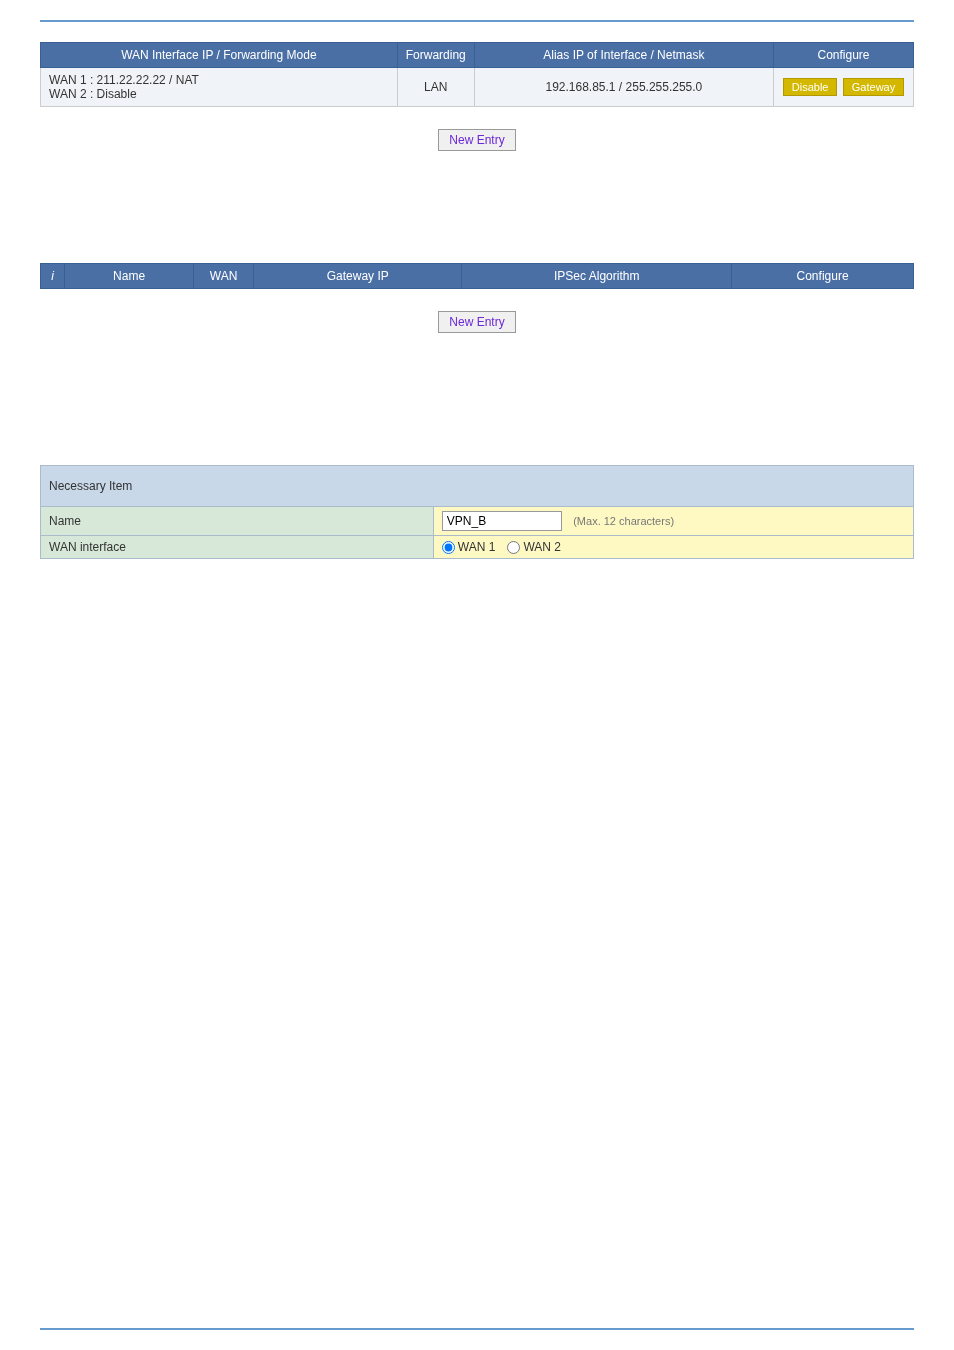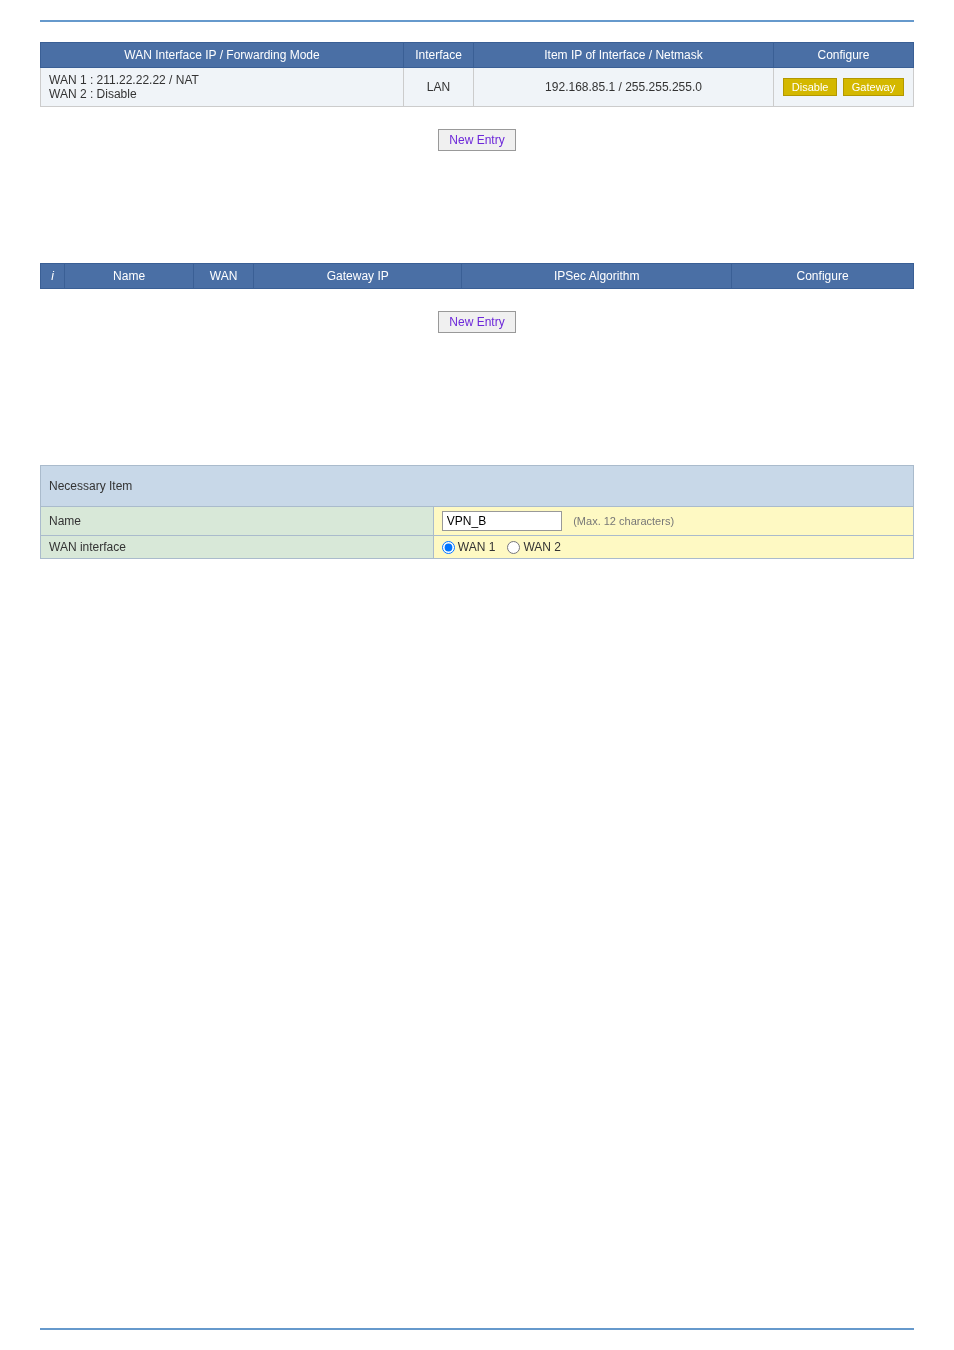--- a/index.html
+++ b/index.html
@@ -162,22 +162,22 @@
 <body>
 
 <div class="page-wrapper">
   <hr class="top-divider">
 
   <div class="section">
     <table class="data-table">
       <thead>
         <tr>
           <th>WAN Interface IP / Forwarding Mode</th>
-          <th style="width:70px;">Interface</th>
-          <th>Item IP of Interface / Netmask</th>
+          <th style="width:70px;">Forwarding</th>
+          <th>Alias IP of Interface / Netmask</th>
           <th style="width:140px;">Configure</th>
         </tr>
       </thead>
       <tbody>
         <tr>
           <td class="left-align" style="white-space:pre-line;">WAN 1 :  211.22.22.22 / NAT
 WAN 2 :  Disable</td>
           <td class="center-align">LAN</td>
           <td class="center-align">192.168.85.1 / 255.255.255.0</td>
           <td class="center-align">

